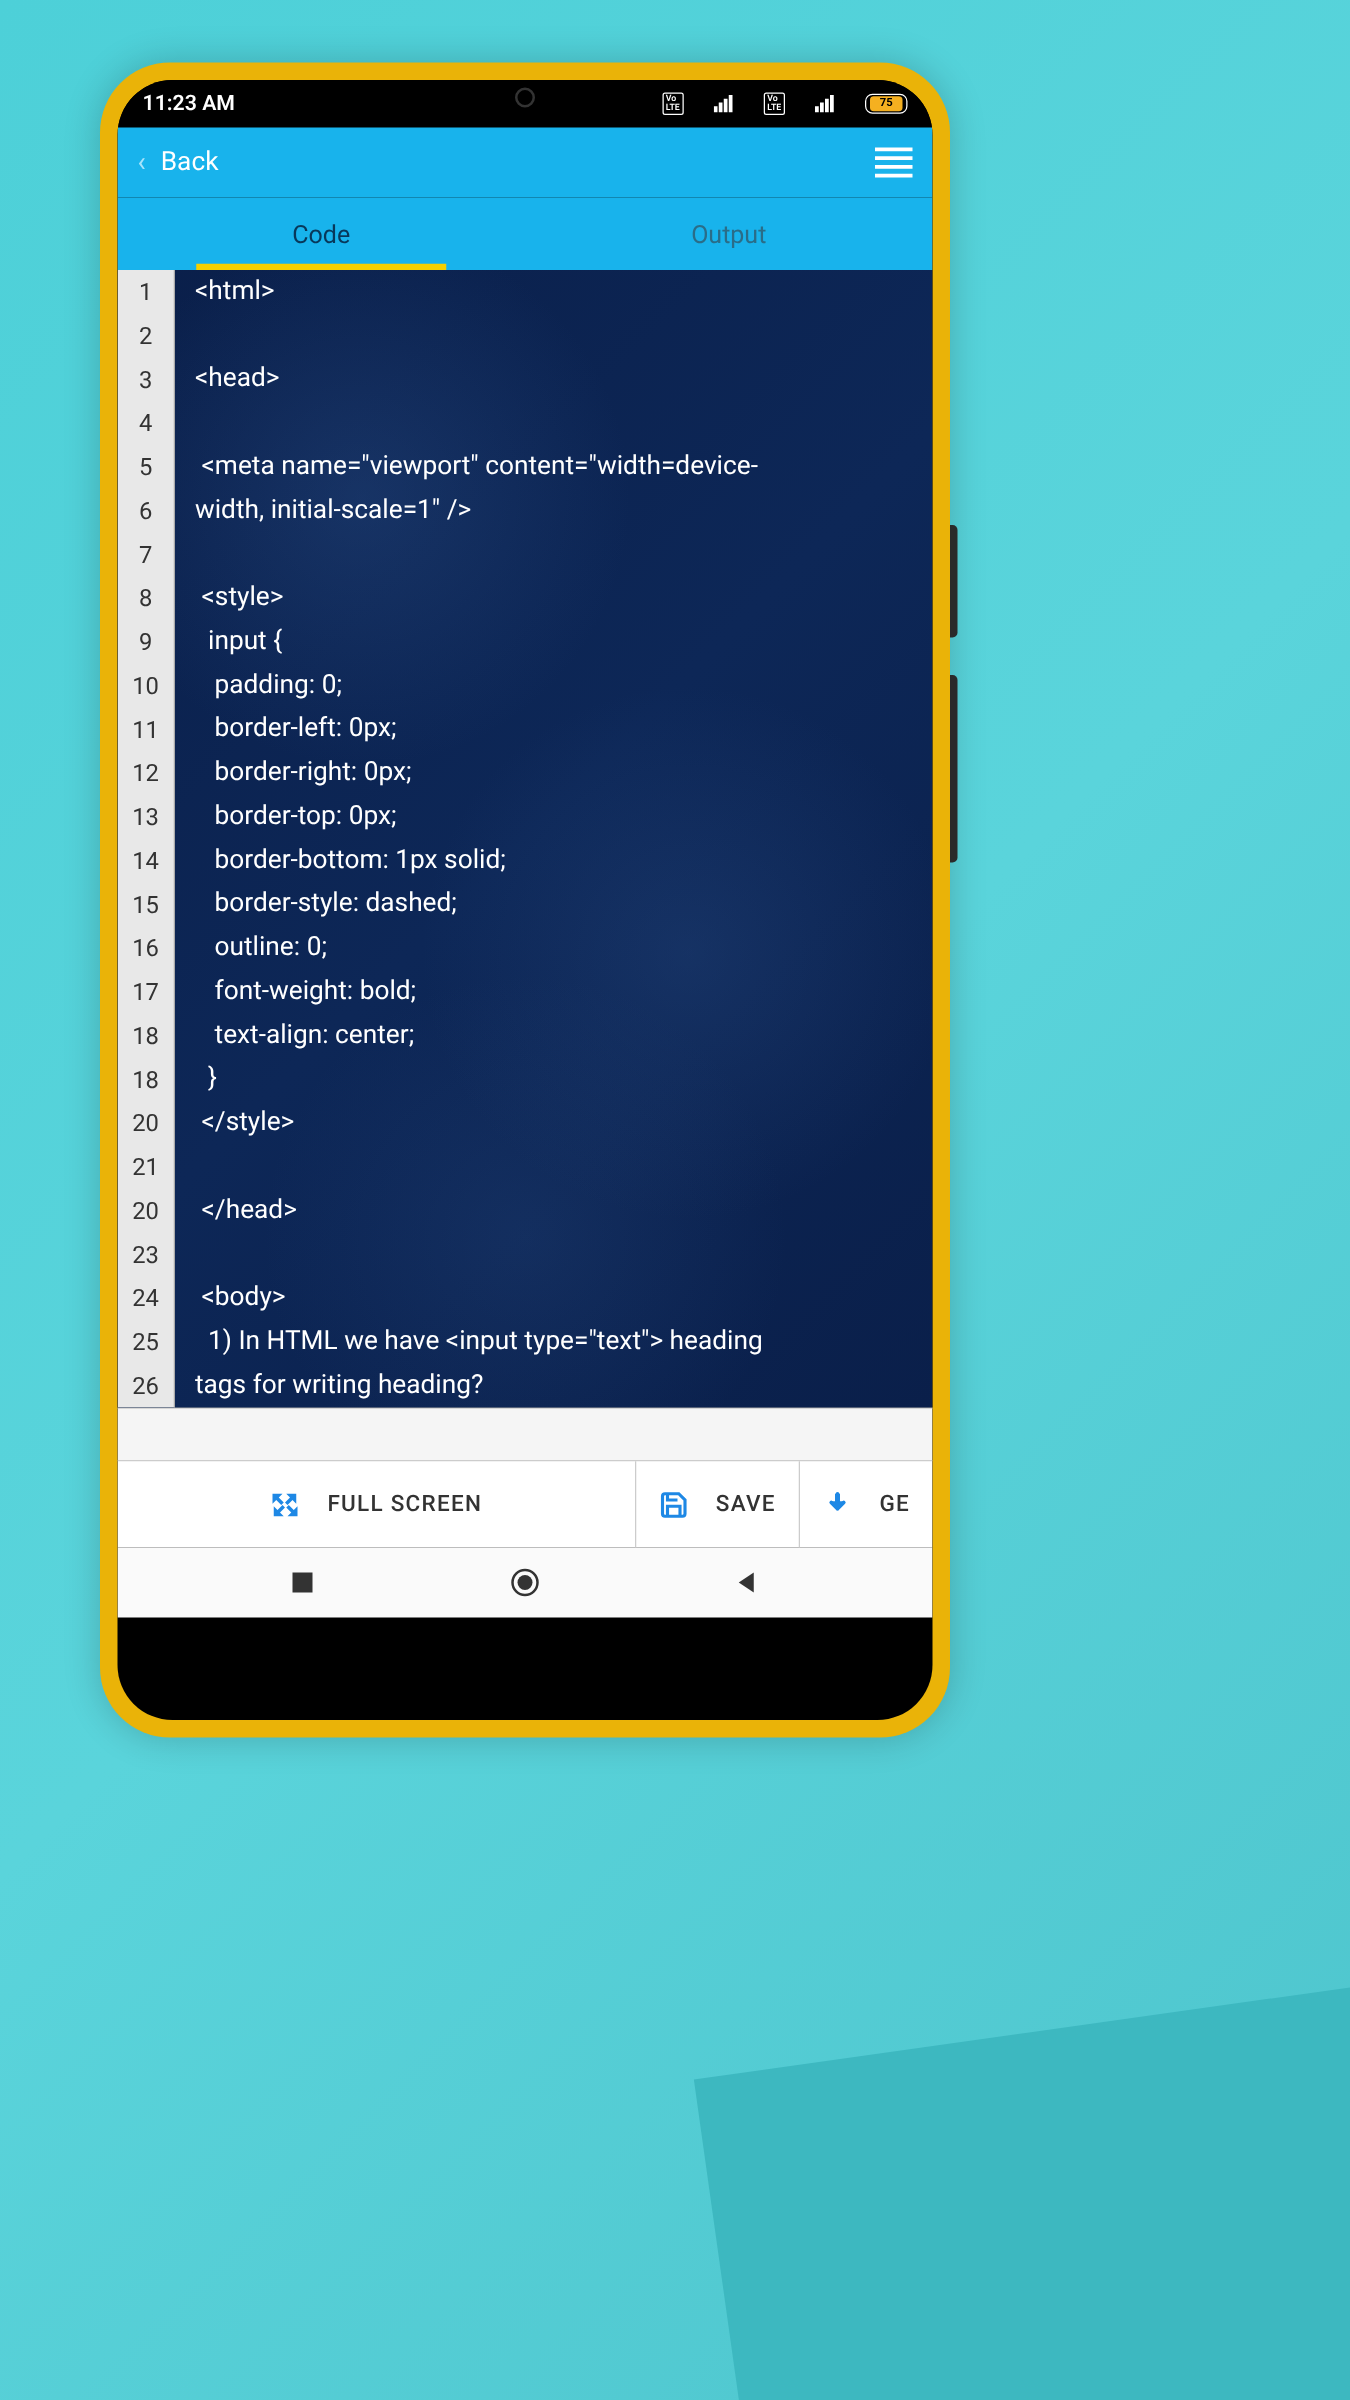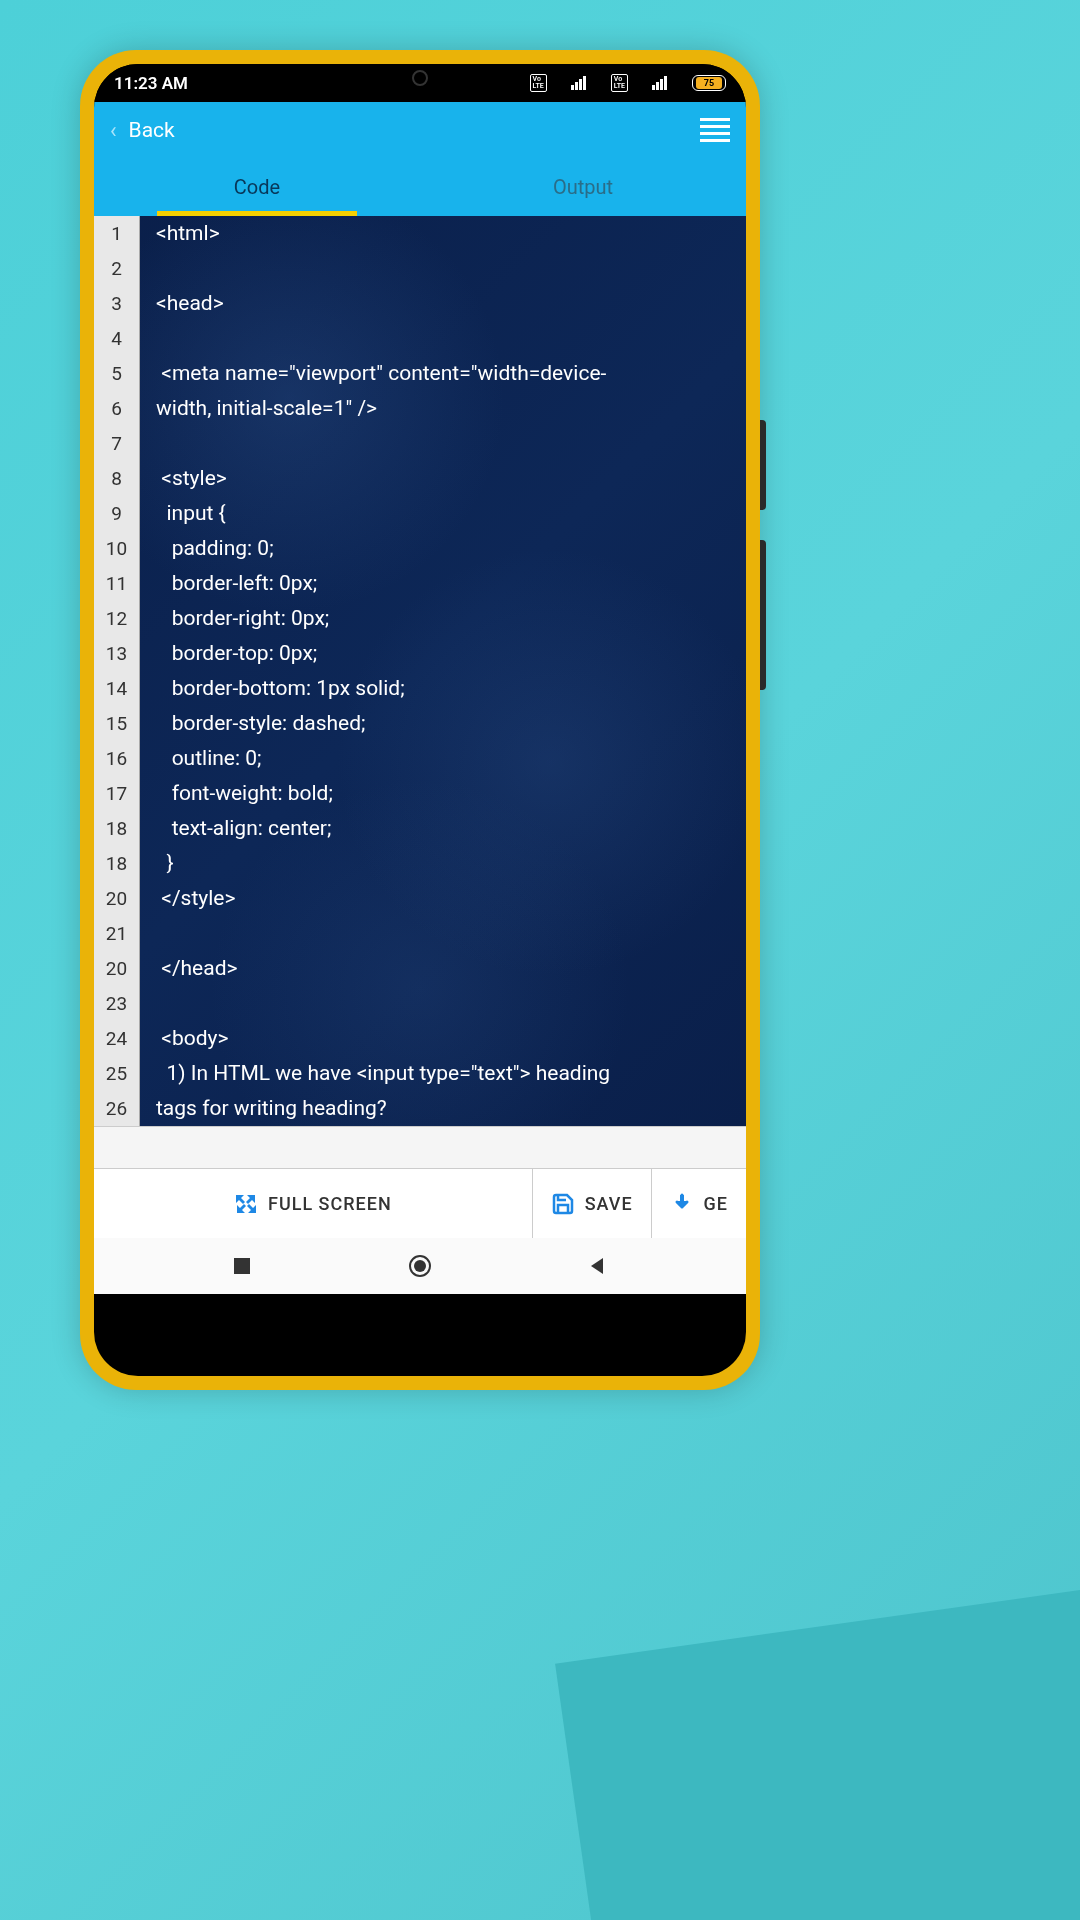--- a/index.html
+++ b/index.html
@@ -198,21 +198,21 @@
 
 .bottom-gap { height: 42px; background: #f5f5f5; border-top: 1px solid #ccc;}
 .toolbar {
   height: 70px;
   background: #fff;
   border-top: 1px solid #ccc;
   display: flex;
 }
 .tool-btn {
   display: flex; align-items: center; justify-content: center;
-  gap: 10px;
+  gap: 22px;
   border-right: 1px solid #ccc;
   color: #333;
   font-size: 18px;
   font-weight: 500;
   padding: 0 18px;
   letter-spacing: 1px;
 }
 .tool-btn:first-child { flex: 1.2; }
 .tool-btn svg { display: block; }
 .tool-btn .icon { color: #1e88e5; }

